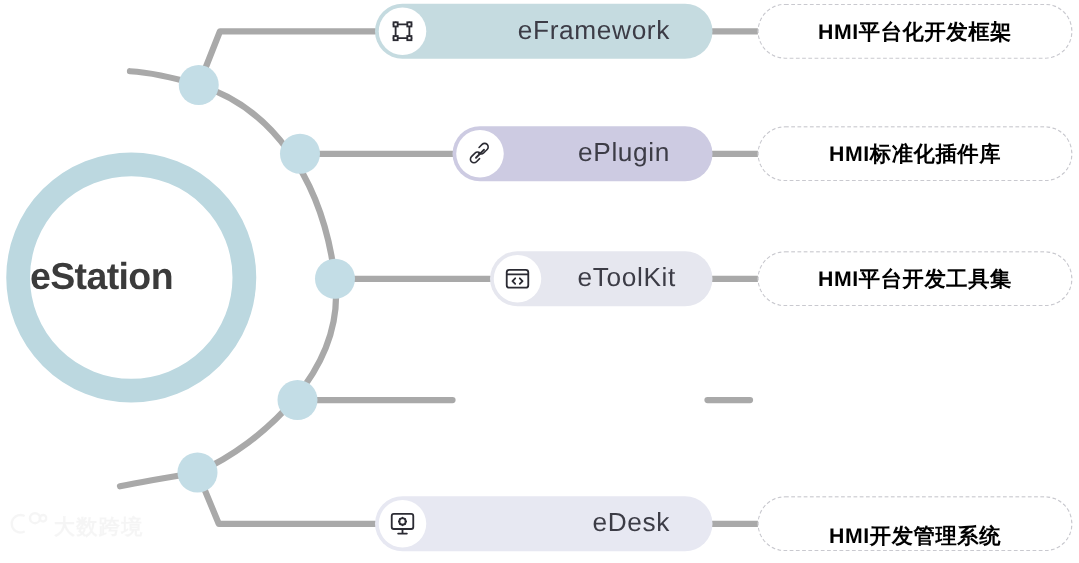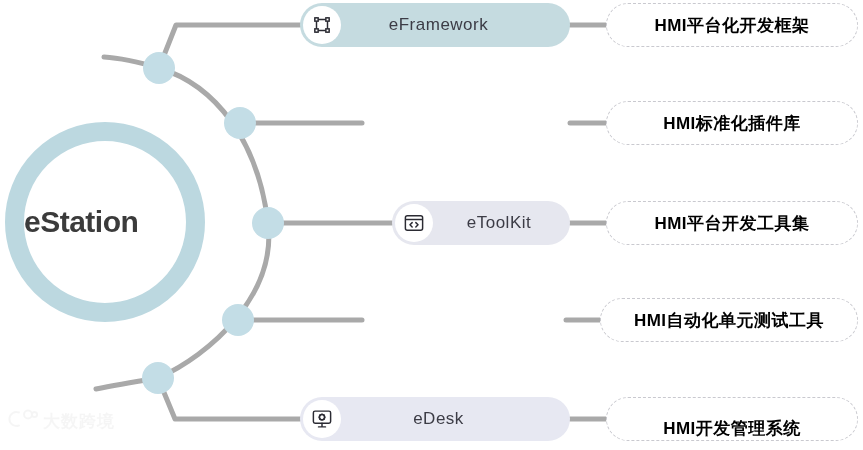--- a/index.html
+++ b/index.html
@@ -62,22 +62,22 @@
     margin-left: 3px;
     border-radius: 50%;
     background: #ffffff;
     display: flex;
     align-items: center;
     justify-content: center;
   }
   .pill-badge svg { display: block; }
   .pill-label {
     flex: 1;
-    text-align: center;
-    font-size: 17px;
+    text-align: right;
+    font-size: 21px;
     color: #3c3c46;
     letter-spacing: 0.5px;
     padding-right: 34px;
     white-space: nowrap;
   }
 
   
   .desc {
     position: absolute;
     height: 44px;
@@ -162,41 +162,48 @@
         <rect x="4.2" y="16.2" width="3.6" height="3.6" fill="#fff"></rect>
         <rect x="16.2" y="16.2" width="3.6" height="3.6" fill="#fff"></rect>
       </svg>
     </span>
     <span class="pill-label">eFramework</span>
   </div>
   <div class="desc" style="left:606px; top:3px; width:252px;">
     <span class="desc-label">HMI平台化开发框架</span>
   </div>
 
+  <div class="pill" style="left:362px; top:101px; width:208px; background:#cdcbe2;">
+    <span class="pill-badge">
+      <svg width="22" height="22" viewBox="0 0 24 24" fill="none" stroke="#2b2b33" stroke-width="1.6" stroke-linecap="round">
+        <path d="M14.4 6.2l3.1-3.1a3.6 3.6 0 015.1 5.1l-3.6 3.6a3.6 3.6 0 01-5.1 0" transform="translate(-1.2 1.2) scale(0.86)"></path>
+        <path d="M9.6 17.8l-3.1 3.1a3.6 3.6 0 01-5.1-5.1l3.6-3.6a3.6 3.6 0 015.1 0" transform="translate(1.2 -1.2) scale(0.86) translate(2.5 2.5)"></path>
+        <path d="M8.5 15.5l7-7"></path>
+      </svg>
+    </span>
+    <span class="pill-label">ePlugin</span>
+  </div>
   <div class="desc" style="left:606px; top:101px; width:252px;">
     <span class="desc-label">HMI标准化插件库</span>
   </div>
 
   <div class="pill" style="left:392px; top:201px; width:178px; background:#e6e7ef;gap:29px;">
     <span class="pill-badge">
       <svg width="22" height="22" viewBox="0 0 24 24" fill="none" stroke="#2b2b33" stroke-width="1.6" stroke-linejoin="round">
         <rect x="2.6" y="4.2" width="18.8" height="15.6" rx="2.2"></rect>
         <path d="M2.6 8.2h18.8"></path>
         <path d="M10 11.6L7.6 14l2.4 2.4M14 11.6L16.4 14 14 16.4" stroke-linecap="round"></path>
       </svg>
     </span>
     <span class="pill-label">eToolKit</span>
   </div>
   <div class="desc" style="left:606px; top:201px; width:252px;">
     <span class="desc-label">HMI平台开发工具集</span>
   </div>
 
-  <div class="desc" style="left:600px; top:298px; width:258px;">
-    <span class="desc-label">HMI自动化单元测试工具</span>
-  </div>
 
   <div class="pill" style="left:300px; top:397px; width:270px; background:#e7e8f2;">
     <span class="pill-badge">
       <svg width="22" height="22" viewBox="0 0 24 24" fill="none" stroke="#2b2b33" stroke-width="1.6" stroke-linejoin="round">
         <rect x="2.6" y="3.4" width="18.8" height="13.2" rx="1.8"></rect>
         <path d="M12 16.6v3.4M8.2 20.6h7.6" stroke-linecap="round"></path>
         <circle cx="12" cy="10" r="2.9"></circle>
         <path d="M12 6.4v1M12 12.6v1M8.6 10h1M14.4 10h1M9.6 7.6l.7.7M13.7 11.7l.7.7M14.4 7.6l-.7.7M10.3 11.7l-.7.7" stroke-linecap="round" stroke-width="1.2"></path>
       </svg>
     </span>

